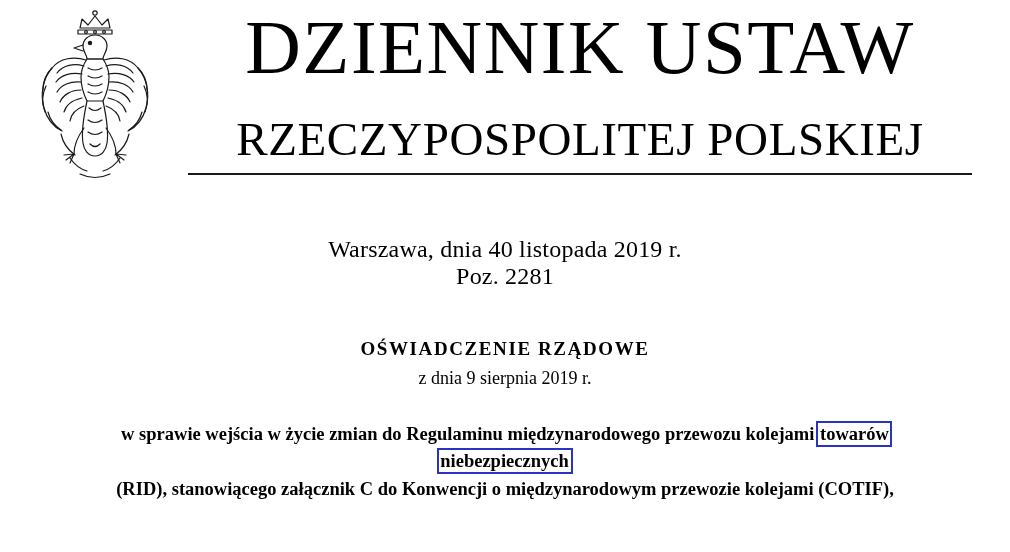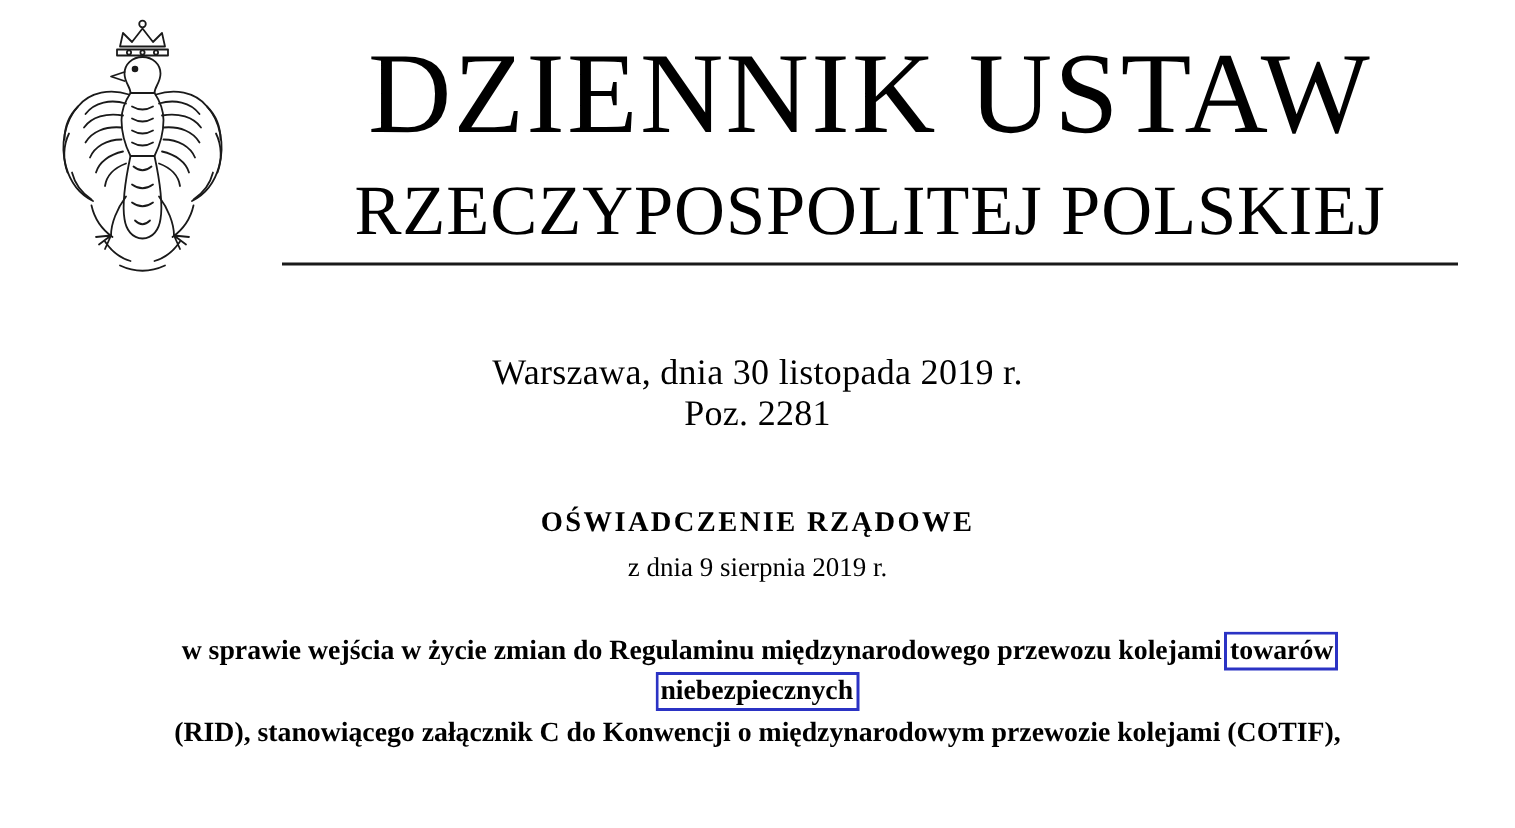--- a/index.html
+++ b/index.html
@@ -18,21 +18,21 @@
     position: relative;
     width: 1010px;
     height: 552px;
     background: #ffffff;
   }
 
   
   .masthead {
     position: relative;
     display: flex;
-    align-items: center;
+    align-items: flex-start;
     padding: 6px 38px 0 14px;
     height: 192px;
     box-sizing: border-box;
   }
   .emblem {
     width: 150px;
     height: 178px;
     flex: 0 0 150px;
     margin-top: 2px;
     margin-left: 6px;
@@ -52,21 +52,21 @@
     letter-spacing: 1.5px;
     font-weight: 400;
     white-space: nowrap;
   }
   .title-sub {
     font-family: "Liberation Serif", serif;
     font-size: 47px;
     line-height: 1.05;
     letter-spacing: 0.6px;
     font-weight: 400;
-    margin-top: 16px;
+    margin-top: 28px;
     white-space: nowrap;
   }
   .rule {
     border: none;
     border-top: 2px solid #1a1a1a;
     margin: 9px 0 0 0;
     width: 100%;
   }
 
   
@@ -178,21 +178,21 @@
     </div>
 
     <div class="titleblock">
       <div class="title-main">DZIENNIK USTAW</div>
       <div class="title-sub">RZECZYPOSPOLITEJ POLSKIEJ</div>
       <hr class="rule">
     </div>
   </div>
 
   <div class="doc-body">
-    <div class="line-city">Warszawa, dnia 30 listopada 2019 r.</div>
+    <div class="line-city">Warszawa, dnia 40 listopada 2019 r.</div>
     <div class="line-poz">Poz. 2281</div>
     <div class="line-kind">OŚWIADCZENIE RZĄDOWE</div>
     <div class="line-date">z dnia 9 sierpnia 2019 r.</div>
 
     <div class="line-subject">
       <span>w sprawie wejścia w życie zmian do Regulaminu międzynarodowego przewozu kolejami </span><span class="hl" style="outline-color: rgb(43, 51, 196);">towarów niebezpiecznych</span><br>
       <span>(RID), stanowiącego załącznik C do Konwencji o międzynarodowym przewozie kolejami (COTIF),</span><br>
       
     </div>
   </div>

